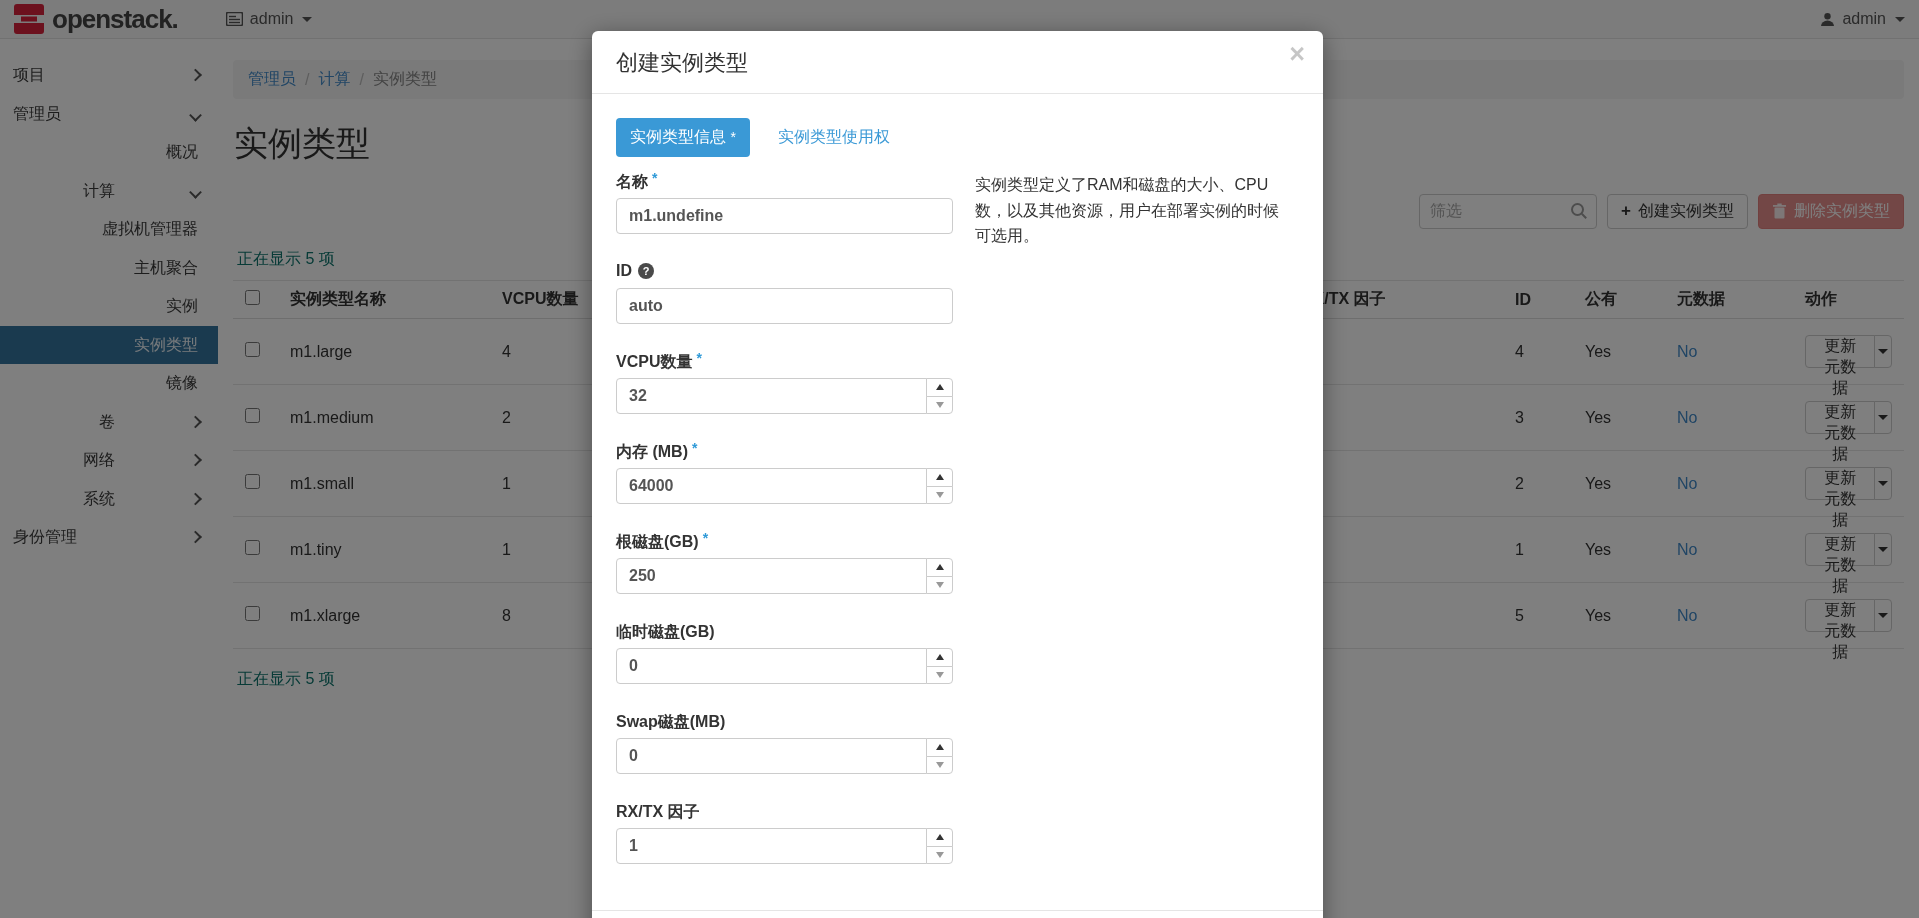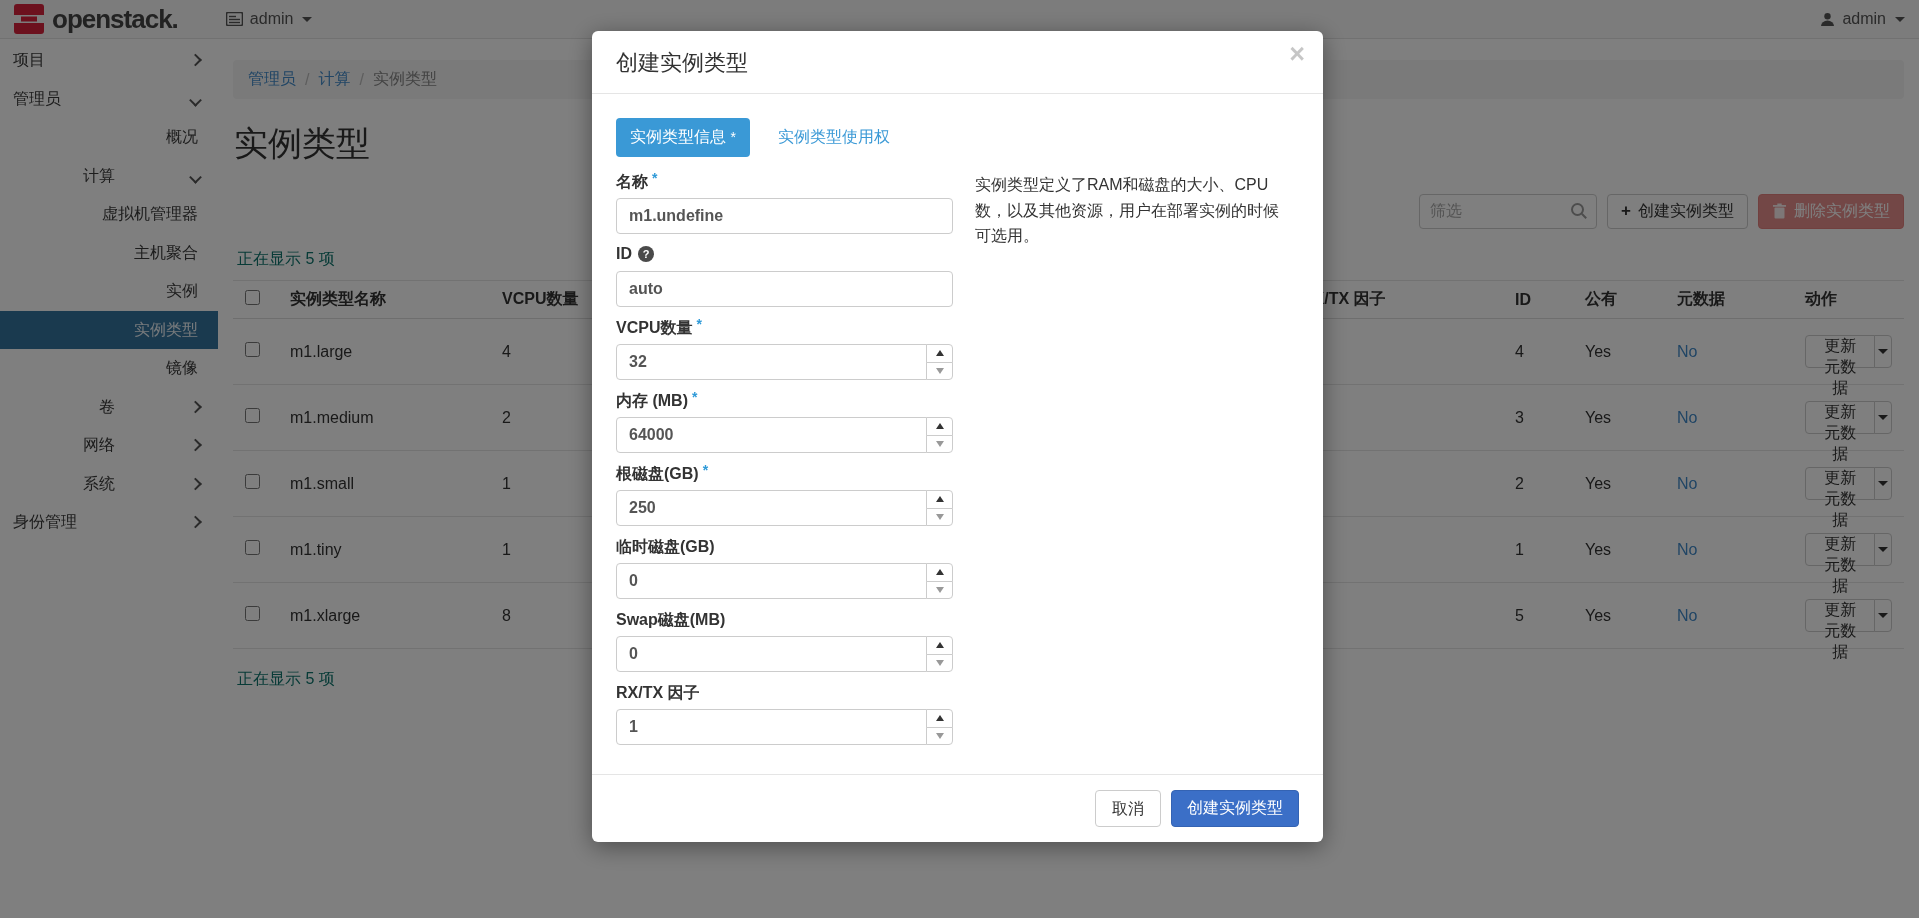--- a/index.html
+++ b/index.html
@@ -12,21 +12,21 @@
   
   .navbar{position:absolute;top:0;left:0;right:0;height:39px;background:#f8f8f8;
     border-bottom:1px solid #e2e2e2;display:flex;align-items:center;padding:0 14px;z-index:1;}
   .brand{display:flex;align-items:center;gap:8px;}
   .brand-text{font-size:26px;font-weight:bold;color:#444;letter-spacing:-1px;}
   .nav-menu{display:flex;align-items:center;gap:7px;margin-left:48px;font-size:16px;color:#555;cursor:pointer;}
   .nav-user{margin-left:auto;display:flex;align-items:center;gap:7px;font-size:16px;color:#555;cursor:pointer;}
   .caret{display:inline-block;width:0;height:0;border-left:5px solid transparent;
     border-right:5px solid transparent;border-top:5px solid #555;margin-left:2px;}
   
-  .sidebar{position:absolute;top:39px;left:0;width:218px;bottom:0;background:#fff;padding-top:2px;}
+  .sidebar{position:absolute;top:54px;left:0;width:218px;bottom:0;background:#fff;padding-top:2px;}
   .nav-row{position:relative;height:38.5px;width:100%;cursor:pointer;}
   .nav-label{position:absolute;top:50%;transform:translateY(-50%);font-size:16px;color:#3b3b3b;white-space:nowrap;}
   .nav-row.lvl1 .nav-label{left:13px;}
   .nav-row.lvl2 .nav-label{right:103px;}
   .nav-row.lvl3 .nav-label{right:20px;}
   .nav-row .chev{position:absolute;right:18px;top:50%;width:9px;height:9px;
     border-right:2.5px solid #555;border-bottom:2.5px solid #555;}
   .chev-right{transform:translateY(-50%) rotate(-45deg);}
   .chev-down{transform:translateY(-35%) rotate(45deg);}
   .nav-row.active{background:var(--sidebar-active);}
@@ -71,21 +71,21 @@
   .modal-close{position:absolute;right:18px;top:10px;font-size:27px;font-weight:bold;color:#000;
     opacity:.22;background:none;border:none;cursor:pointer;line-height:1;font-family:inherit;}
   .modal-body{display:flex;padding:24px 24px 18px;gap:22px;}
   .form-col{width:337px;flex:none;}
   .desc-col{flex:1;font-size:16px;color:#333;line-height:1.6;margin-top:54px;padding-right:6px;}
   .tabs{display:flex;align-items:flex-end;gap:14px;margin-bottom:15px;}
   .tab{font-size:16px;padding:9px 14px;border-radius:4px;cursor:pointer;border:none;background:none;font-family:inherit;}
   .tab.active{background:var(--accent-blue);color:#fff;}
   .tab.inactive{color:var(--accent-blue);}
   .tab .req{color:#fff;}
-  .form-group{margin-bottom:11px;}
+  .form-group{margin-bottom:28px;}
   .form-label{font-size:16px;font-weight:bold;color:#333;display:flex;align-items:flex-start;gap:4px;height:19px;}
   .req{color:#2f9ad8;font-size:14px;line-height:10px;margin-top:1px;}
   .help-ico{width:16px;height:16px;border-radius:50%;background:#4a4a4a;color:#fff;font-size:11px;
     display:inline-flex;align-items:center;justify-content:center;font-weight:bold;margin-left:2px;margin-top:1px;}
   .input-row{margin-top:7px;display:flex;width:100%;}
   .txt-input{flex:1;height:36px;border:1px solid #ccc;border-radius:4px;padding:0 12px;font-size:16px;
     color:#555;font-family:inherit;min-width:0;font-weight:bold;}
   .num .txt-input{border-radius:4px 0 0 4px;}
   .spin-col{width:26px;display:flex;flex-direction:column;}
   .spin-btn{flex:1;background:#fff;border:1px solid #ccc;margin-left:-1px;display:flex;align-items:center;

